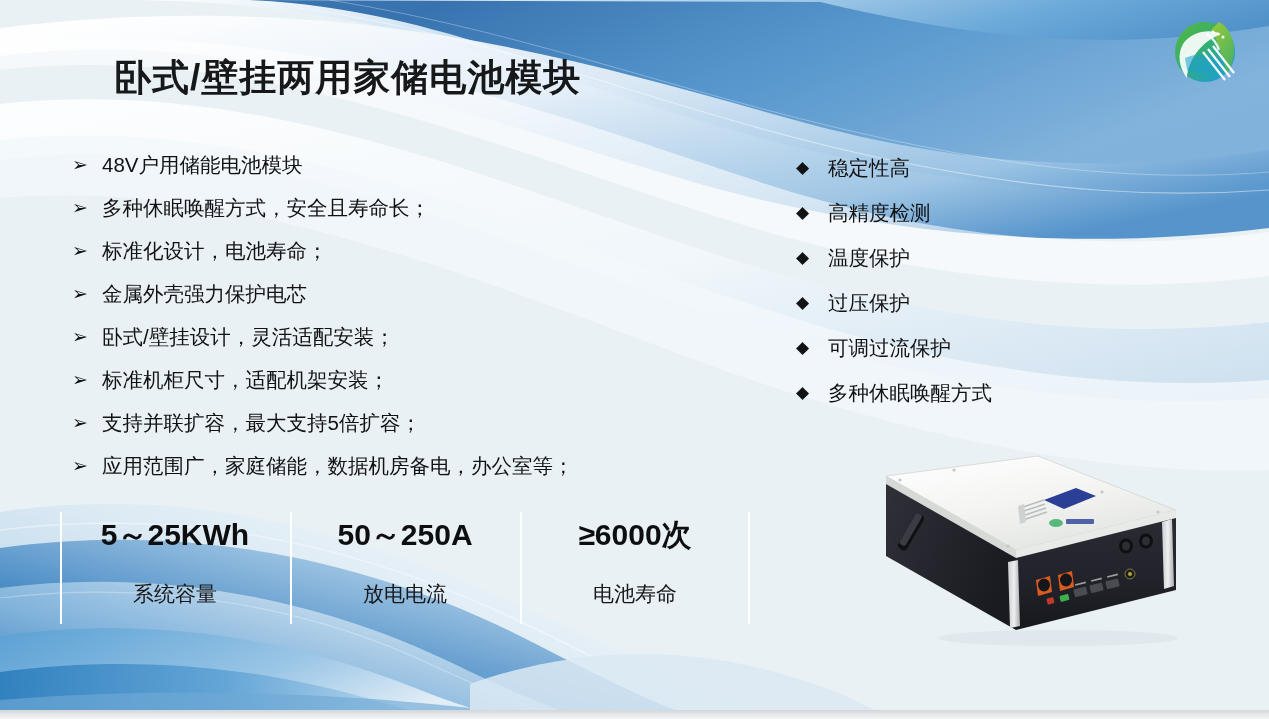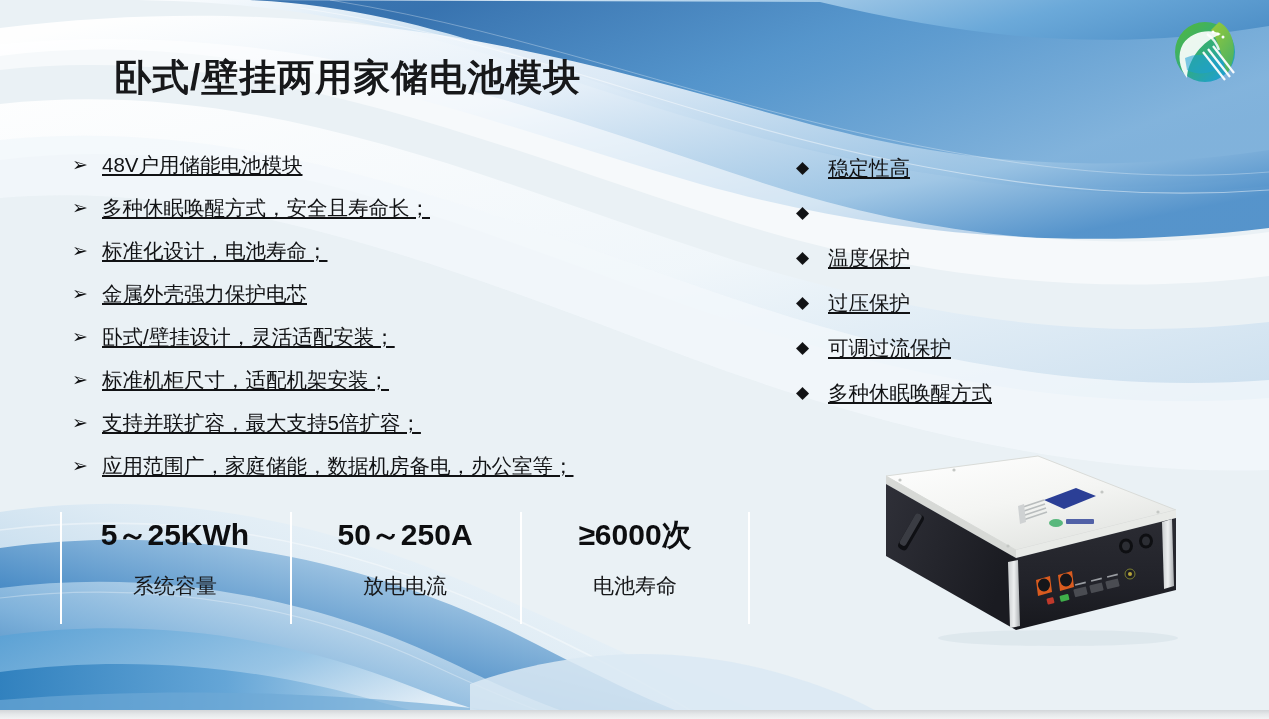--- a/index.html
+++ b/index.html
@@ -103,21 +103,20 @@
     line-height: 26px;
     color: #111214;
   }
   .col-right .marker {
     font-size: 17px;
     width: 32px;
   }
   .btext {
     flex: 1 1 auto;
     white-space: nowrap;
-    text-decoration: underline;
   }
 
   
   .stats {
     position: absolute;
     left: 60px;
     top: 508px;
     width: 690px;
     height: 118px;
     display: flex;
@@ -148,21 +147,21 @@
     background: #ffffff;
   }
   .stat-value {
     font-size: 30px;
     font-weight: 700;
     color: #0d0e10;
     letter-spacing: 0px;
     line-height: 38px;
   }
   .stat-label {
-    margin-top: 18px;
+    margin-top: 26px;
     font-size: 21px;
     color: #17181a;
     line-height: 28px;
   }
 
   
   .product {
     position: absolute;
     left: 858px;
     top: 440px;
@@ -330,20 +329,21 @@
     </div>
   </div>
 
   <div class="col-right">
     <div class="bullet">
       <span class="marker">◆</span>
       <span class="btext">稳定性高</span>
     </div>
     <div class="bullet">
       <span class="marker">◆</span>
+      <span class="btext">高精度检测</span>
     </div>
     <div class="bullet">
       <span class="marker">◆</span>
       <span class="btext">温度保护</span>
     </div>
     <div class="bullet">
       <span class="marker">◆</span>
       <span class="btext">过压保护</span>
     </div>
     <div class="bullet">

